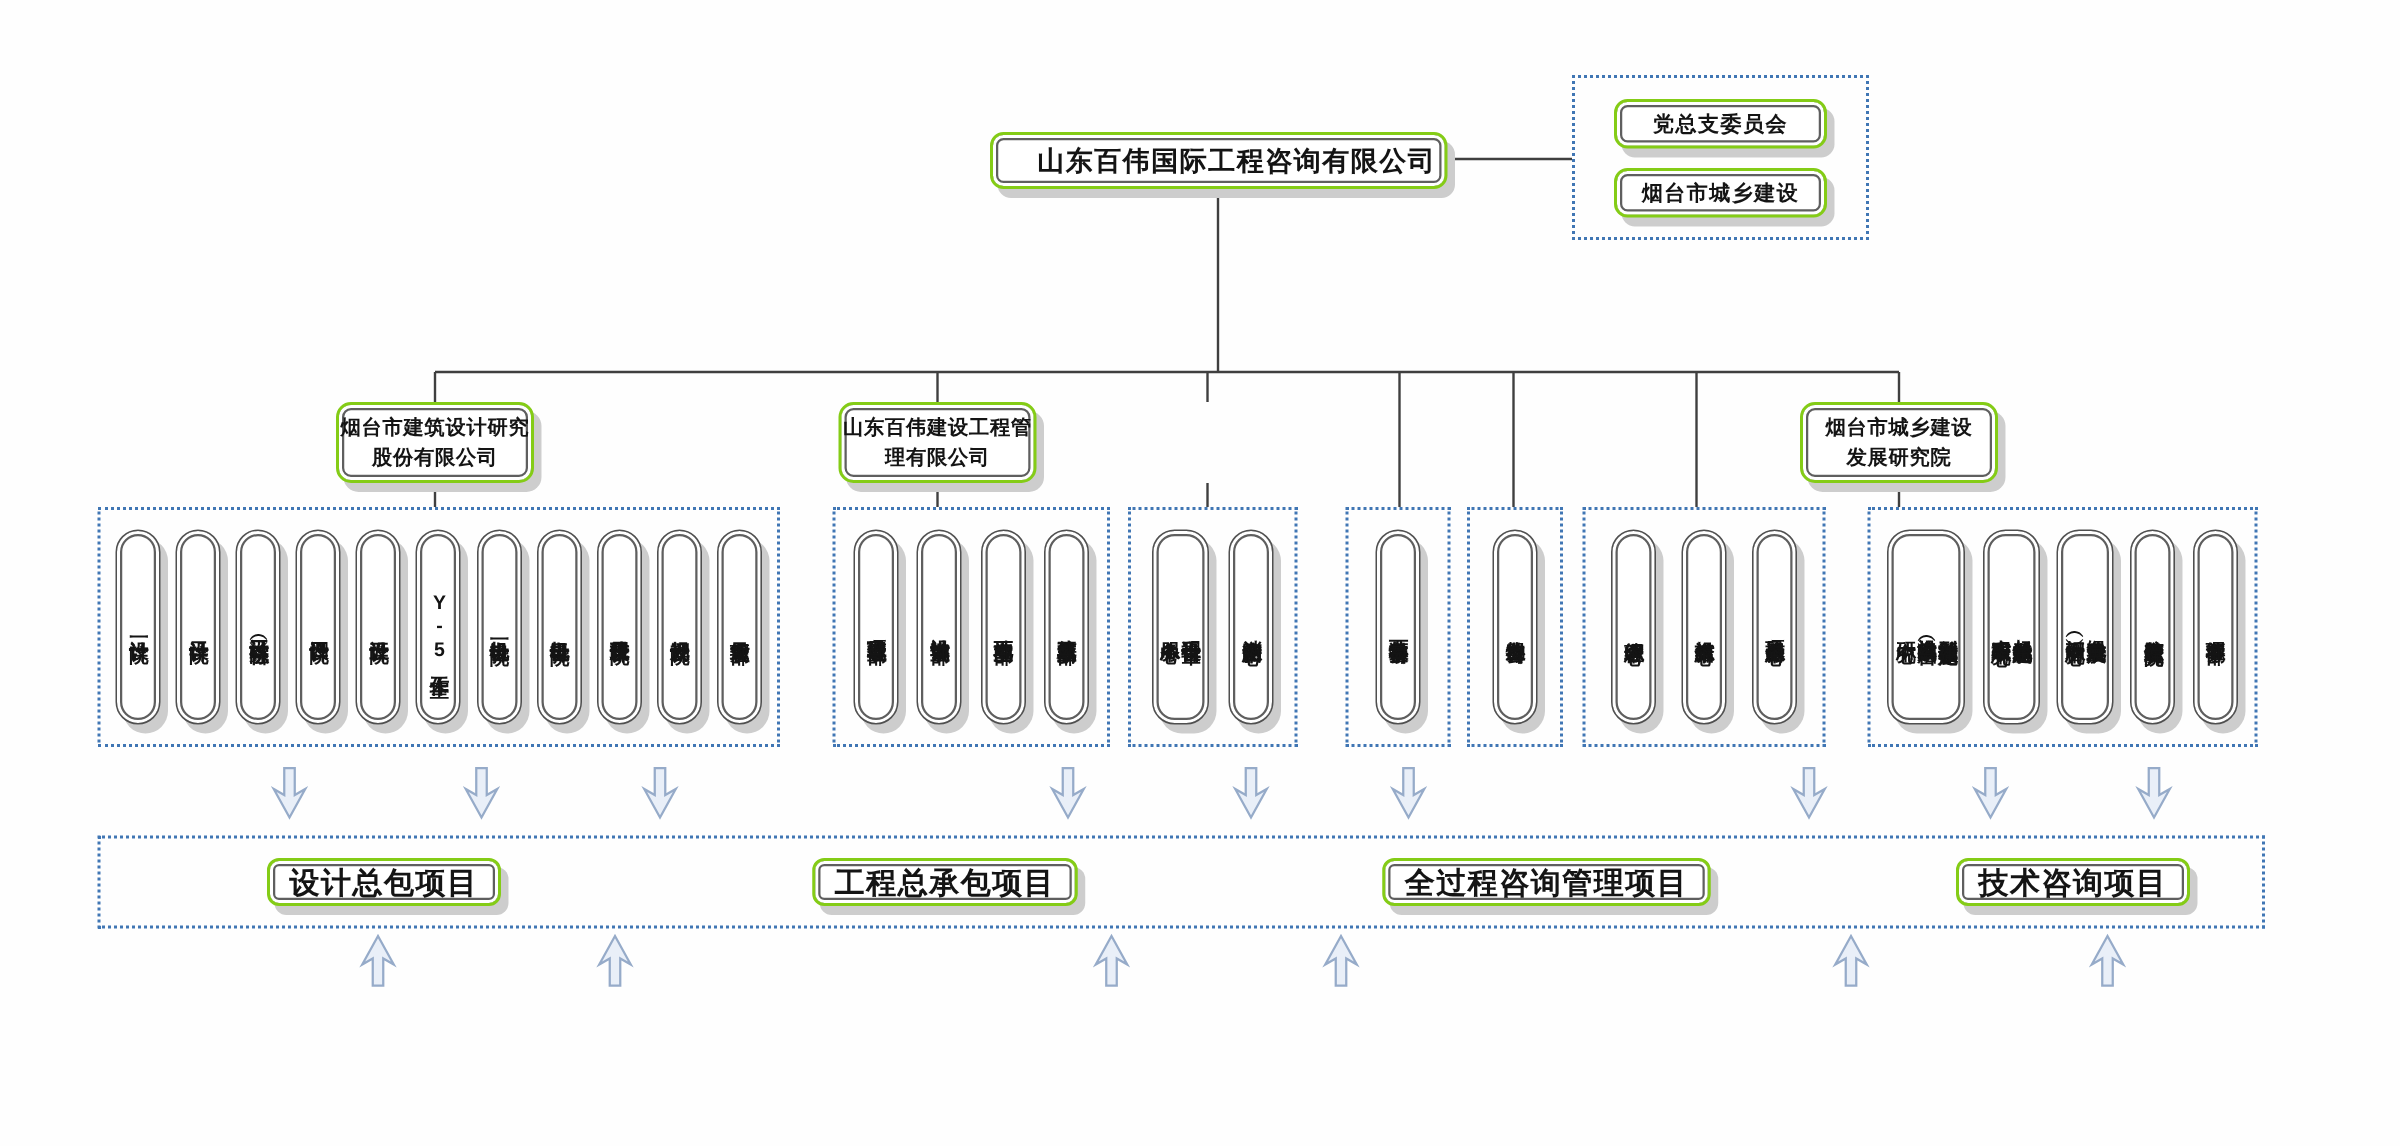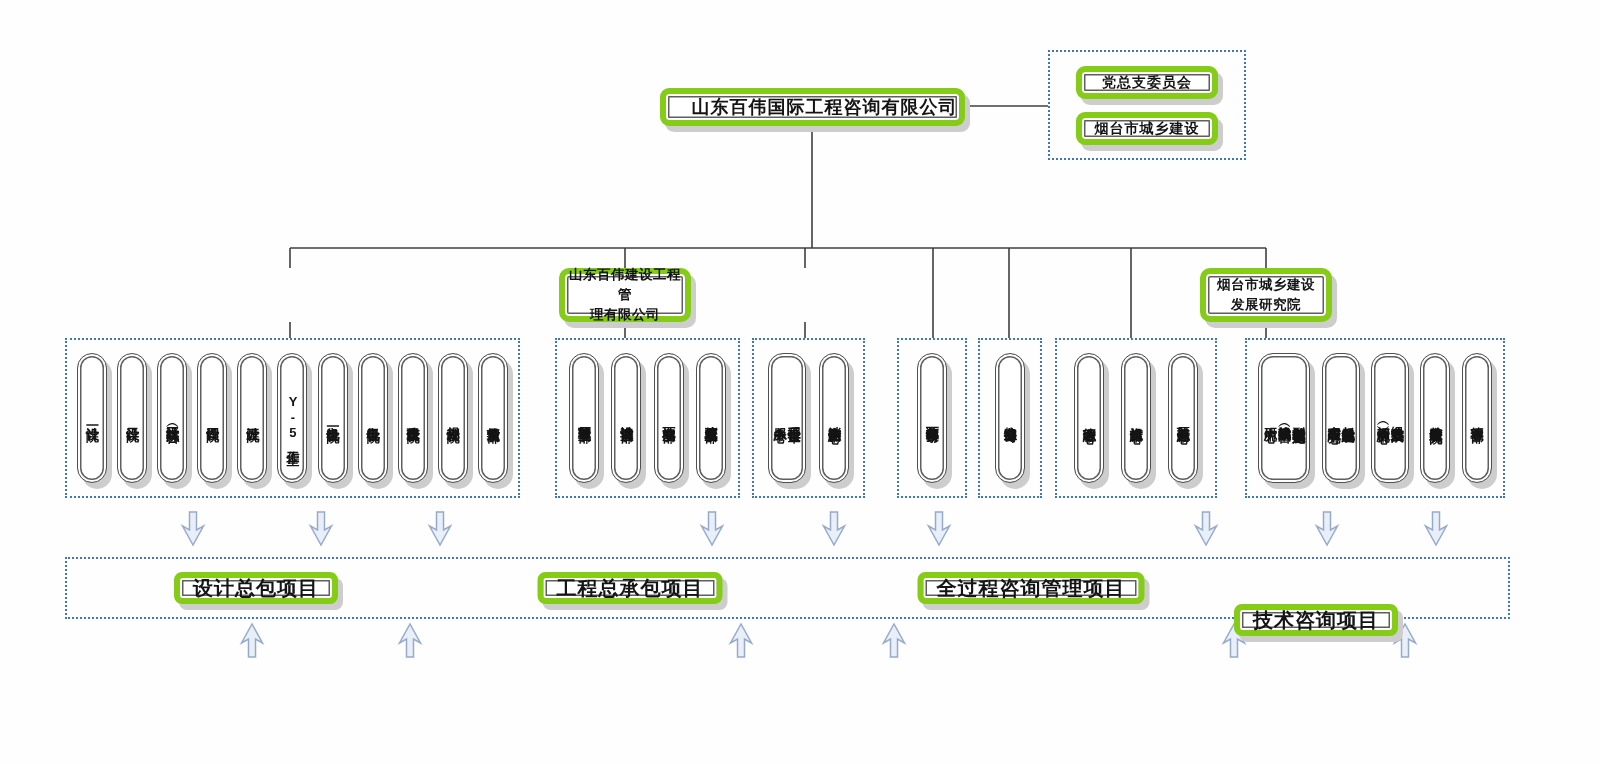--- a/index.html
+++ b/index.html
@@ -5,21 +5,21 @@
   html,body { margin:0; padding:0; background:#ffffff; }
   .canvas {
     position:relative; width:1600px; height:764px; background:#fefefe;
     font-family:"Liberation Sans","DejaVu Sans",sans-serif; overflow:hidden;
   }
   svg.connectors { position:absolute; left:0; top:0; width:1600px; height:764px; }
 
   
   .node {
     position:absolute; background:#ffffff; box-sizing:border-box;
-    border:6px solid #84cc16; border-radius:10px;
+    border:2px solid #84cc16; border-radius:10px;
     box-shadow: inset 0 0 0 2px #ffffff, inset 0 0 0 3.5px #5f5f5f, 5px 6px 0 #cdcdcd;
     display:flex; align-items:center; justify-content:center;
     text-align:center; font-weight:bold; color:#141414; white-space:pre-line;
   }
   .root-node   { left:660px; top:88px;  width:305px; height:38px; font-size:18px; letter-spacing:1px; border-radius:9px;padding-left:24px; }
 
   .committee-group {
     position:absolute; left:1048px; top:50px; width:198px; height:110px;
     border:2px dotted #4076b4; box-sizing:border-box;
   }
@@ -62,21 +62,21 @@
     position:absolute; left:65px; top:557px; width:1445px; height:62px;
     border:2px dotted #4076b4; box-sizing:border-box;
   }
   .project-box {
     top:572px; height:32px; padding:0 13px; font-size:20px; letter-spacing:1px;
     border-radius:8px; transform:translateX(-50%); width:max-content;
   }
   .project-box.p0 { left:256px; }
   .project-box.p1 { left:630px; }
   .project-box.p2 { left:1031px; }
-  .project-box.p3 { left:1316px;margin-top:32px; }
+  .project-box.p3 { left:1382px; }
 
   .platform-bar {
     position:absolute; left:65px; top:660px; width:1460px; height:47px;
     background:#eeeeee; border:1px solid #9e9e9e; box-sizing:border-box;
     box-shadow:8px 8px 0 #c9c9c9;
   }
   .platform-label {
     position:absolute; top:50%; transform:translate(-50%,-50%);
     font-weight:bold; font-size:15px; letter-spacing:1px; color:#111; white-space:nowrap;
   }
@@ -129,20 +129,22 @@
       <use href="#oarrow" transform="translate(1405,657) scale(1,-1)"></use>
     </g>
   </svg>
 
   <div class="node root-node">山东百伟国际工程咨询有限公司</div>
 
   <div class="committee-group"></div>
   <div class="node committee-box c0">党总支委员会</div>
   <div class="node committee-box c1">烟台市城乡建设</div>
 
+  <div class="node division d0">烟台市建筑设计研究
+股份有限公司</div>
   <div class="node division d1">山东百伟建设工程管
 理有限公司</div>
   <div class="node division d3">烟台市城乡建设
 发展研究院</div>
 
   <div class="dept-group g0">
     <div class="dept">设计一院</div>
     <div class="dept">设计二院</div>
     <div class="dept">设计三院（综合）</div>
     <div class="dept">设计四院</div>

